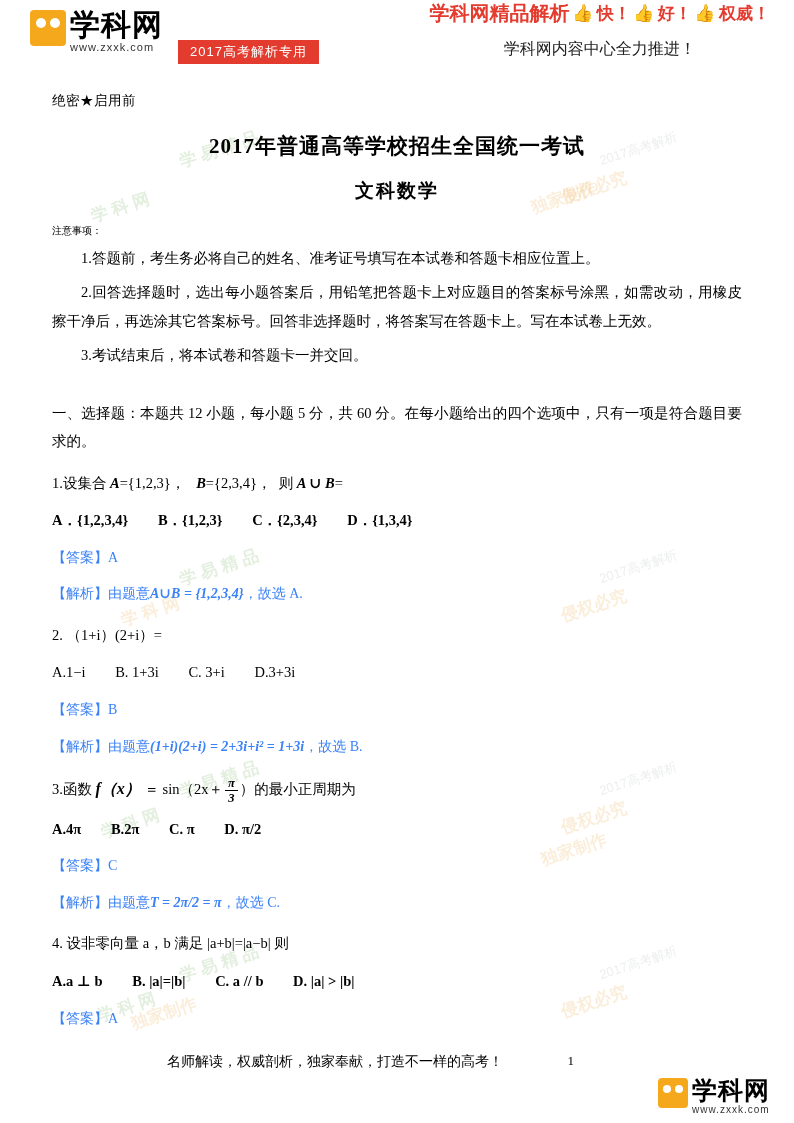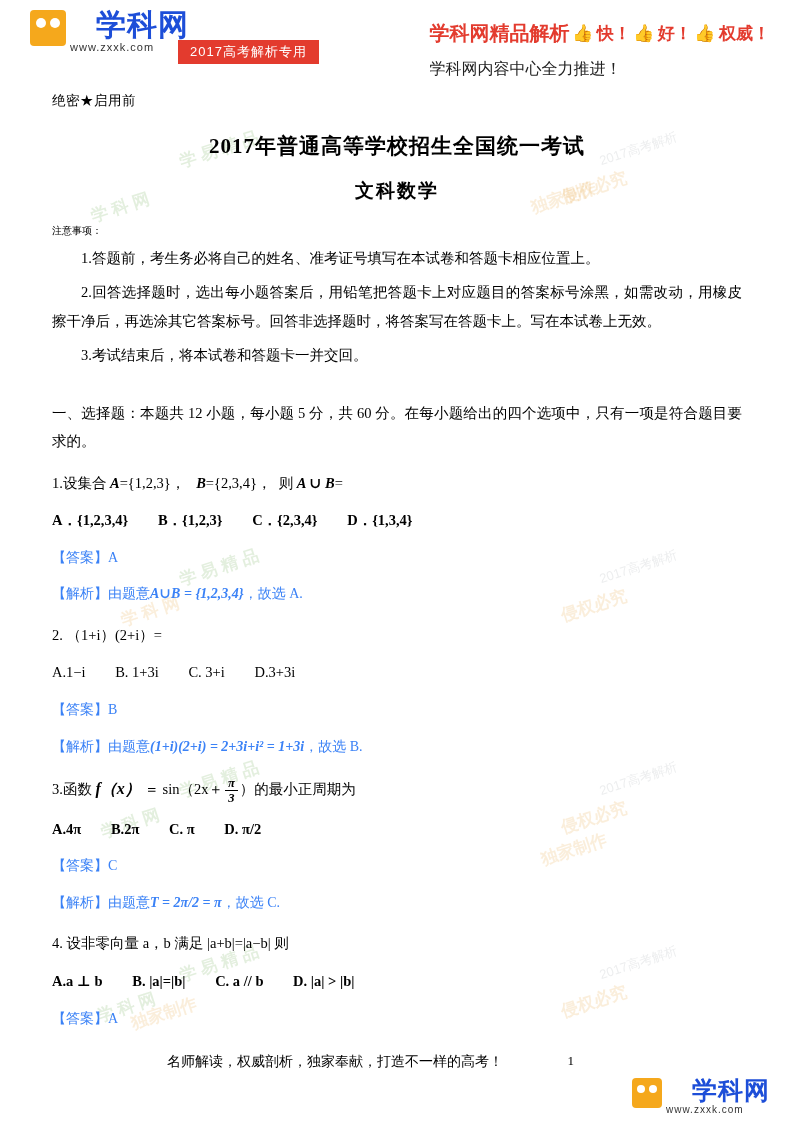--- a/index.html
+++ b/index.html
@@ -54,23 +54,22 @@
     border-radius: 50%;
     background: #fff;
   }
   .logo-text {
     line-height: 1;
   }
   .logo-cn {
     font-family: "Liberation Sans", sans-serif;
     font-size: 30px;
     font-weight: bold;
-    color: #1d4ed8;
+    color: #000000;
     letter-spacing: 1px;
-    margin-left: 26px;
   }
   .logo-url {
     font-family: "Liberation Sans", sans-serif;
     font-size: 11px;
     color: #333;
     letter-spacing: 1px;
     margin-top: 2px;
   }
   .tag-ribbon {
     position: absolute;
@@ -79,22 +78,22 @@
     background: #e33b2e;
     color: #fff;
     font-family: "Liberation Sans", sans-serif;
     font-size: 13px;
     padding: 3px 12px;
     letter-spacing: 1px;
   }
   .header-right {
     position: absolute;
     right: 24px;
-    top: 20px;
-    text-align: left;
+    top: 0;
+    text-align: center;
   }
   .hr-line1 {
     display: flex;
     align-items: center;
     justify-content: flex-end;
     gap: 3px;
   }
   .hr-red {
     color: #e33b2e;
     font-size: 20px;

